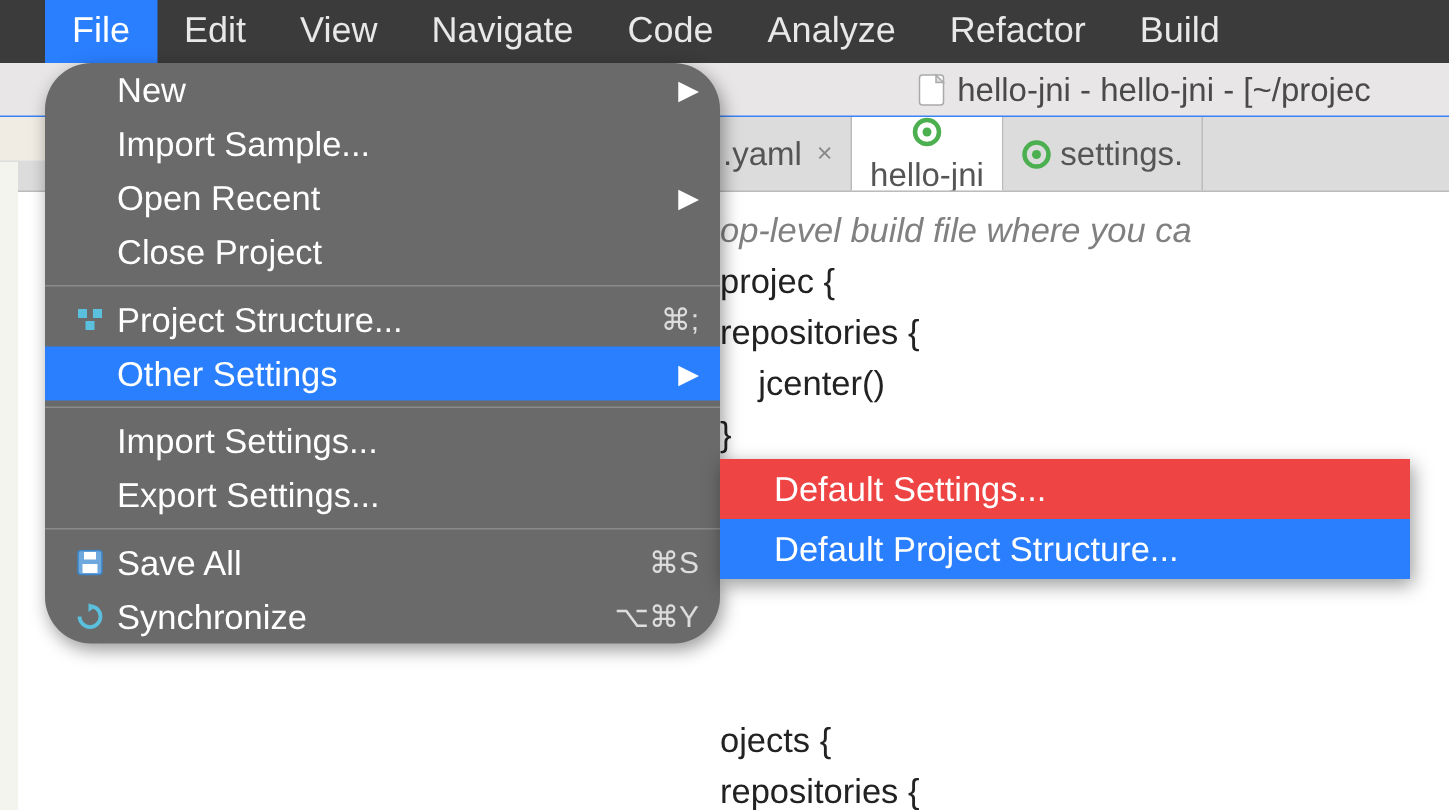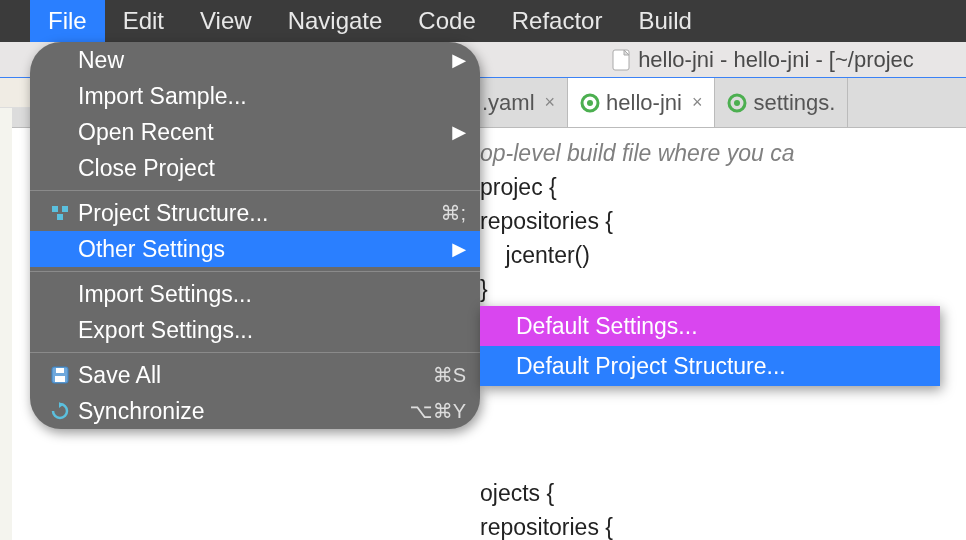--- a/index.html
+++ b/index.html
@@ -7,54 +7,55 @@
 
 .menubar { display: flex; background: #3b3b3b; height: 42px; align-items: stretch; padding-left: 30px; }
 .menubar-item { color: #e8e8e8; font-size: 24px; padding: 0 18px; display: flex; align-items: center; cursor: default; }
 .menubar-item.active { background: #2a7fff; color: #fff; }
 
 .titlebar { height: 36px; background: #e8e6e6; border-bottom: 1px solid #3b82f6; display: flex; align-items: center; justify-content: center; color: #4a4a4a; font-size: 22px; overflow: hidden; white-space: nowrap; padding-left: 560px; }
 .titlebar .doc-icon { margin-right: 8px; }
 
 .tabbar { height: 50px; background: #dcdcdc; border-bottom: 1px solid #bbb; display: flex; align-items: stretch; padding-left: 470px; overflow: hidden; }
 .tab { display: flex; align-items: center; padding: 0 12px; color: #555; font-size: 22px; border-right: 1px solid #bbb; gap: 6px; }
-.tab.active { background: #fff; }
+.tab.active { background: #fff; flex-direction: column; }
 .close-x { color: #888; font-size: 18px; margin-left: 4px; }
 
 .editor { padding: 8px 0 0 480px; font-family: "Menlo","Consolas",monospace; font-size: 23px; line-height: 34px; color: #222; white-space: pre; }
 .editor .comment { color: #808080; font-style: italic; }
 
 
 .menu { position: absolute; top: 42px; left: 30px; width: 450px; background: #6a6a6a; color: #fff; box-shadow: 2px 4px 12px rgba(0,0,0,0.4); border-radius: 31px; }
 .menu-item { height: 36px; display: flex; align-items: center; padding: 0 16px; font-size: 23px; position: relative; }
 .menu-item.sel { background: #2a7fff; }
 .menu-sep { height: 1px; background: #8a8a8a; margin: 4px 0; }
 .menu-item .arrow { position: absolute; right: 14px; font-size: 18px; }
 .menu-item .shortcut { position: absolute; right: 14px; font-size: 20px; color: #ddd; }
 .menu-item .mi-icon { width: 28px; display: inline-flex; justify-content: center; margin-right: 4px; }
 
-.submenu { position: absolute; top: 306px; left: 480px; width: 460px; background: #d946ef; color: #fff; box-shadow: 2px 4px 12px rgba(0,0,0,0.4); }
+.submenu { position: absolute; top: 306px; left: 480px; width: 460px; background: #ef4444; color: #fff; box-shadow: 2px 4px 12px rgba(0,0,0,0.4); }
 .submenu .menu-item { height: 40px; padding-left: 36px; }
 
 .breadcrumb-strip { position:absolute; top:78px; left:0; width:30px; height:30px; background:#f0ece4; border-bottom:1px solid #ddd;}
 .gutter-strip { position:absolute; top:78px; left:0; width:12px; height:462px; background:#f4f4ee;}
 
 svg { display:block; }
 </style>
 </head>
 <body>
 
 <div class="gutter-strip"></div>
 
 <div class="menubar" id="menubar">
     <div class="menubar-item active">File</div>
     <div class="menubar-item">Edit</div>
     <div class="menubar-item">View</div>
     <div class="menubar-item">Navigate</div>
     <div class="menubar-item">Code</div>
+    <div class="menubar-item">Analyze</div>
     <div class="menubar-item">Refactor</div>
     <div class="menubar-item">Build</div>
   </div>
 
 <div class="titlebar">
   <span class="doc-icon">
     <svg width="18" height="22">
         <rect x="1" y="1" width="16" height="20" rx="2" fill="#fff" stroke="#aaa"></rect>
         <path d="M12 1 L17 6 L12 6 Z" fill="#ddd" stroke="#aaa"></path>
       </svg>

